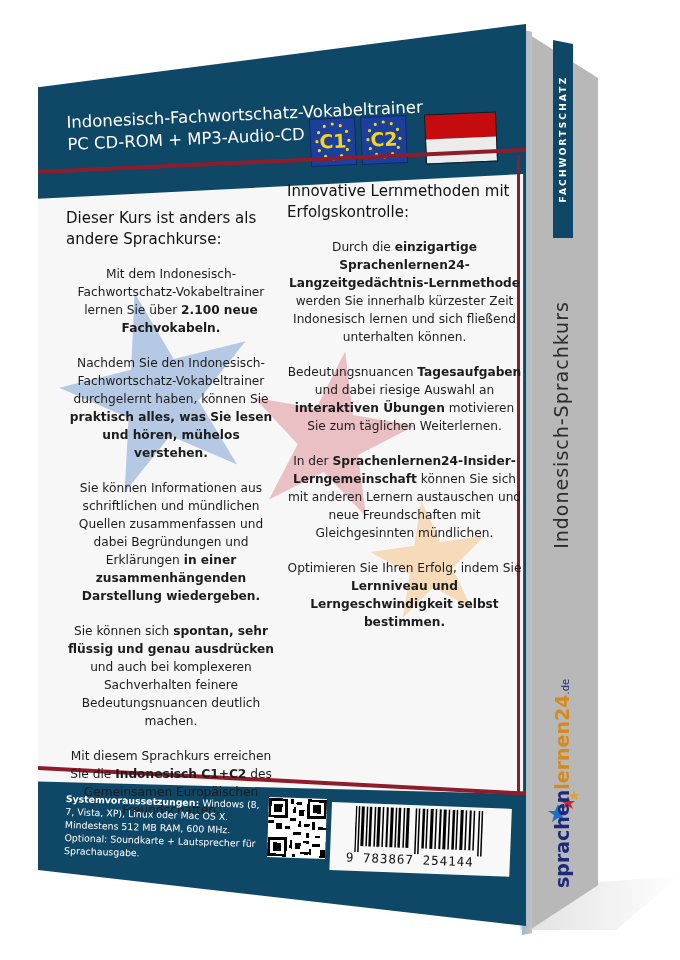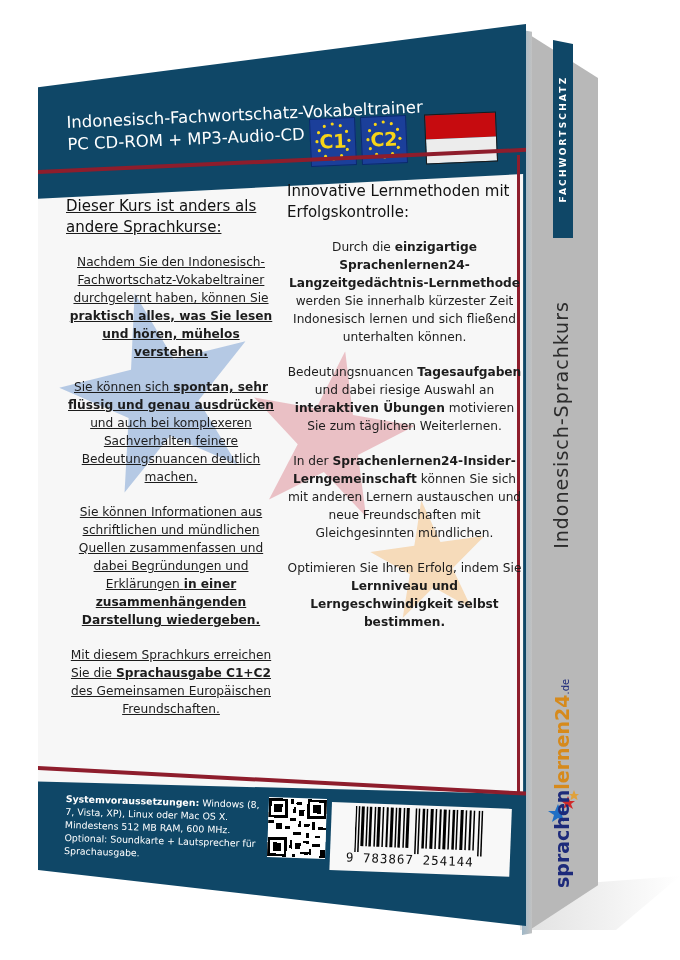--- a/index.html
+++ b/index.html
@@ -67,21 +67,21 @@
       background:#8e1d2c; }
     .card-border-bottom { position:absolute; left:38px; top:766px; width:488px; height:4px;
       background:#8e1d2c; transform:skewY(3deg); transform-origin:0 0; }
 
     .star { position:absolute; clip-path:polygon(50% 0%,61% 35%,98% 35%,68% 57%,79% 91%,50% 70%,21% 91%,32% 57%,2% 35%,39% 35%); }
     .star-blue { left:60px; top:290px; width:200px; height:210px; background:#a9c1e0; transform:rotate(-14deg); opacity:0.85; }
     .star-red  { left:245px; top:350px; width:170px; height:175px; background:#e7b6bc; transform:rotate(10deg); opacity:0.85; }
     .star-yellow { left:370px; top:500px; width:120px; height:125px; background:#f5d7b3; transform:rotate(-8deg); opacity:0.9; }
 
     .col { position:absolute; color:#1c1c1c; font-size:12.2px; line-height:18px; }
-    .col-left { left:66px; top:196px; width:210px;text-decoration:underline; }
+    .col-left { left:66px; top:208px; width:210px; }
     .col-right { left:287px; top:181px; width:235px; }
     .col h2 { margin:0 0 15px 0; font-size:15px; line-height:21px; font-weight:normal; color:#111; }
     .col p { margin:0 0 17px 0;text-align:center; }
     .col b { font-weight:bold; }
 
     
     .sysreq { position:absolute; left:66px; top:792px; width:196px;
       color:#ffffff; font-size:9.4px; line-height:13px; transform:rotate(1.8deg); transform-origin:0 0; }
     .sysreq b { font-weight:bold; }
 
@@ -169,24 +169,25 @@
   <div class="card-border-top"></div>
   <div class="card-border-right"></div>
   <div class="card-border-bottom"></div>
 
   <div class="star star-blue"></div>
   <div class="star star-red"></div>
   <div class="star star-yellow"></div>
 
   <div class="col col-left">
     <h2>Dieser Kurs ist anders als andere Sprachkurse:</h2>
+    <p><span>Mit dem Indonesisch-Fachwortschatz-Vokabeltrainer lernen Sie über </span><b>2.100 neue Fachvokabeln.</b></p>
     <p><span>Nachdem Sie den Indonesisch-Fachwortschatz-Vokabeltrainer durchgelernt haben, können Sie </span><b>praktisch alles, was Sie lesen und hören, mühelos verstehen.</b></p>
+    <p><span>Sie können Informationen aus schriftlichen und mündlichen Quellen zusammenfassen und dabei Begründungen und Erklärungen </span><b>in einer zusammenhängenden Darstellung wiedergeben.</b></p>
     <p><span>Sie können sich </span><b>spontan, sehr flüssig und genau ausdrücken</b><span> und auch bei komplexeren Sachverhalten feinere Bedeutungsnuancen deutlich machen.</span></p>
-    <p><span>Sie können Informationen aus schriftlichen und mündlichen Quellen zusammenfassen und dabei Begründungen und Erklärungen </span><b>in einer zusammenhängenden Darstellung wiedergeben.</b></p>
-    <p><span>Mit diesem Sprachkurs erreichen Sie die </span><b>Sprachausgabe C1+C2</b><span> des Gemeinsamen Europäischen Freundschaften.</span></p>
+    <p><span>Mit diesem Sprachkurs erreichen Sie die </span><b>Indonesisch C1+C2</b><span> des Gemeinsamen Europäischen Freundschaften.</span></p>
   </div>
 
   <div class="col col-right">
     <h2>Innovative Lernmethoden mit Erfolgskontrolle:</h2>
     <p><span>Durch die </span><b>einzigartige Sprachenlernen24-Langzeitgedächtnis-Lernmethode</b><span> werden Sie innerhalb kürzester Zeit Indonesisch lernen und sich fließend unterhalten können.</span></p>
     <p><span>Bedeutungsnuancen </span><b>Tagesaufgaben</b><span> und dabei riesige Auswahl an </span><b>interaktiven Übungen</b><span> motivieren Sie zum täglichen Weiterlernen.</span></p>
     <p><span>In der </span><b>Sprachenlernen24-Insider-Lerngemeinschaft</b><span> können Sie sich mit anderen Lernern austauschen und neue Freundschaften mit Gleichgesinnten mündlichen.</span></p>
     <p><span>Optimieren Sie Ihren Erfolg, indem Sie </span><b>Lernniveau und Lerngeschwindigkeit selbst bestimmen.</b></p>
   </div>
 

